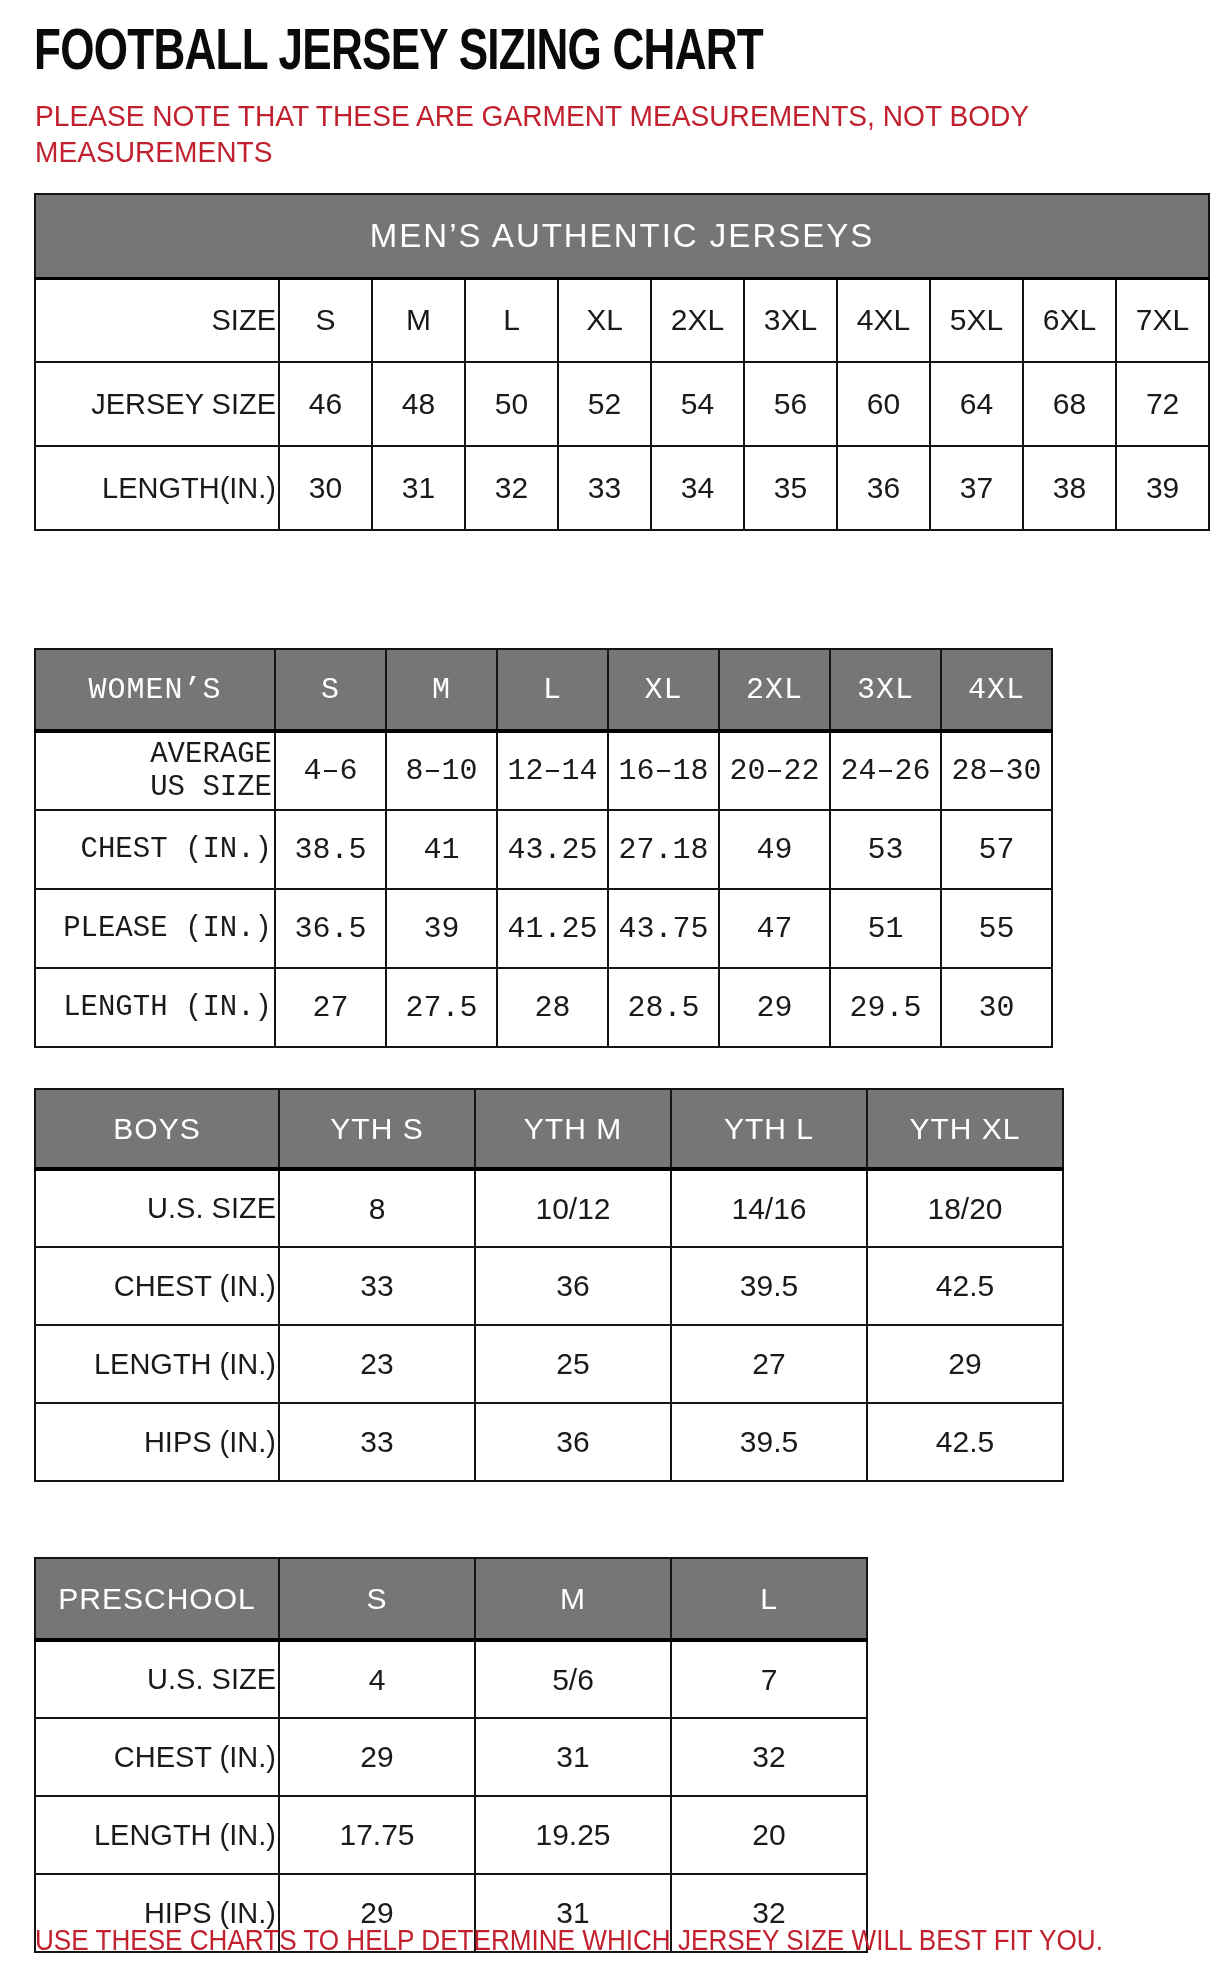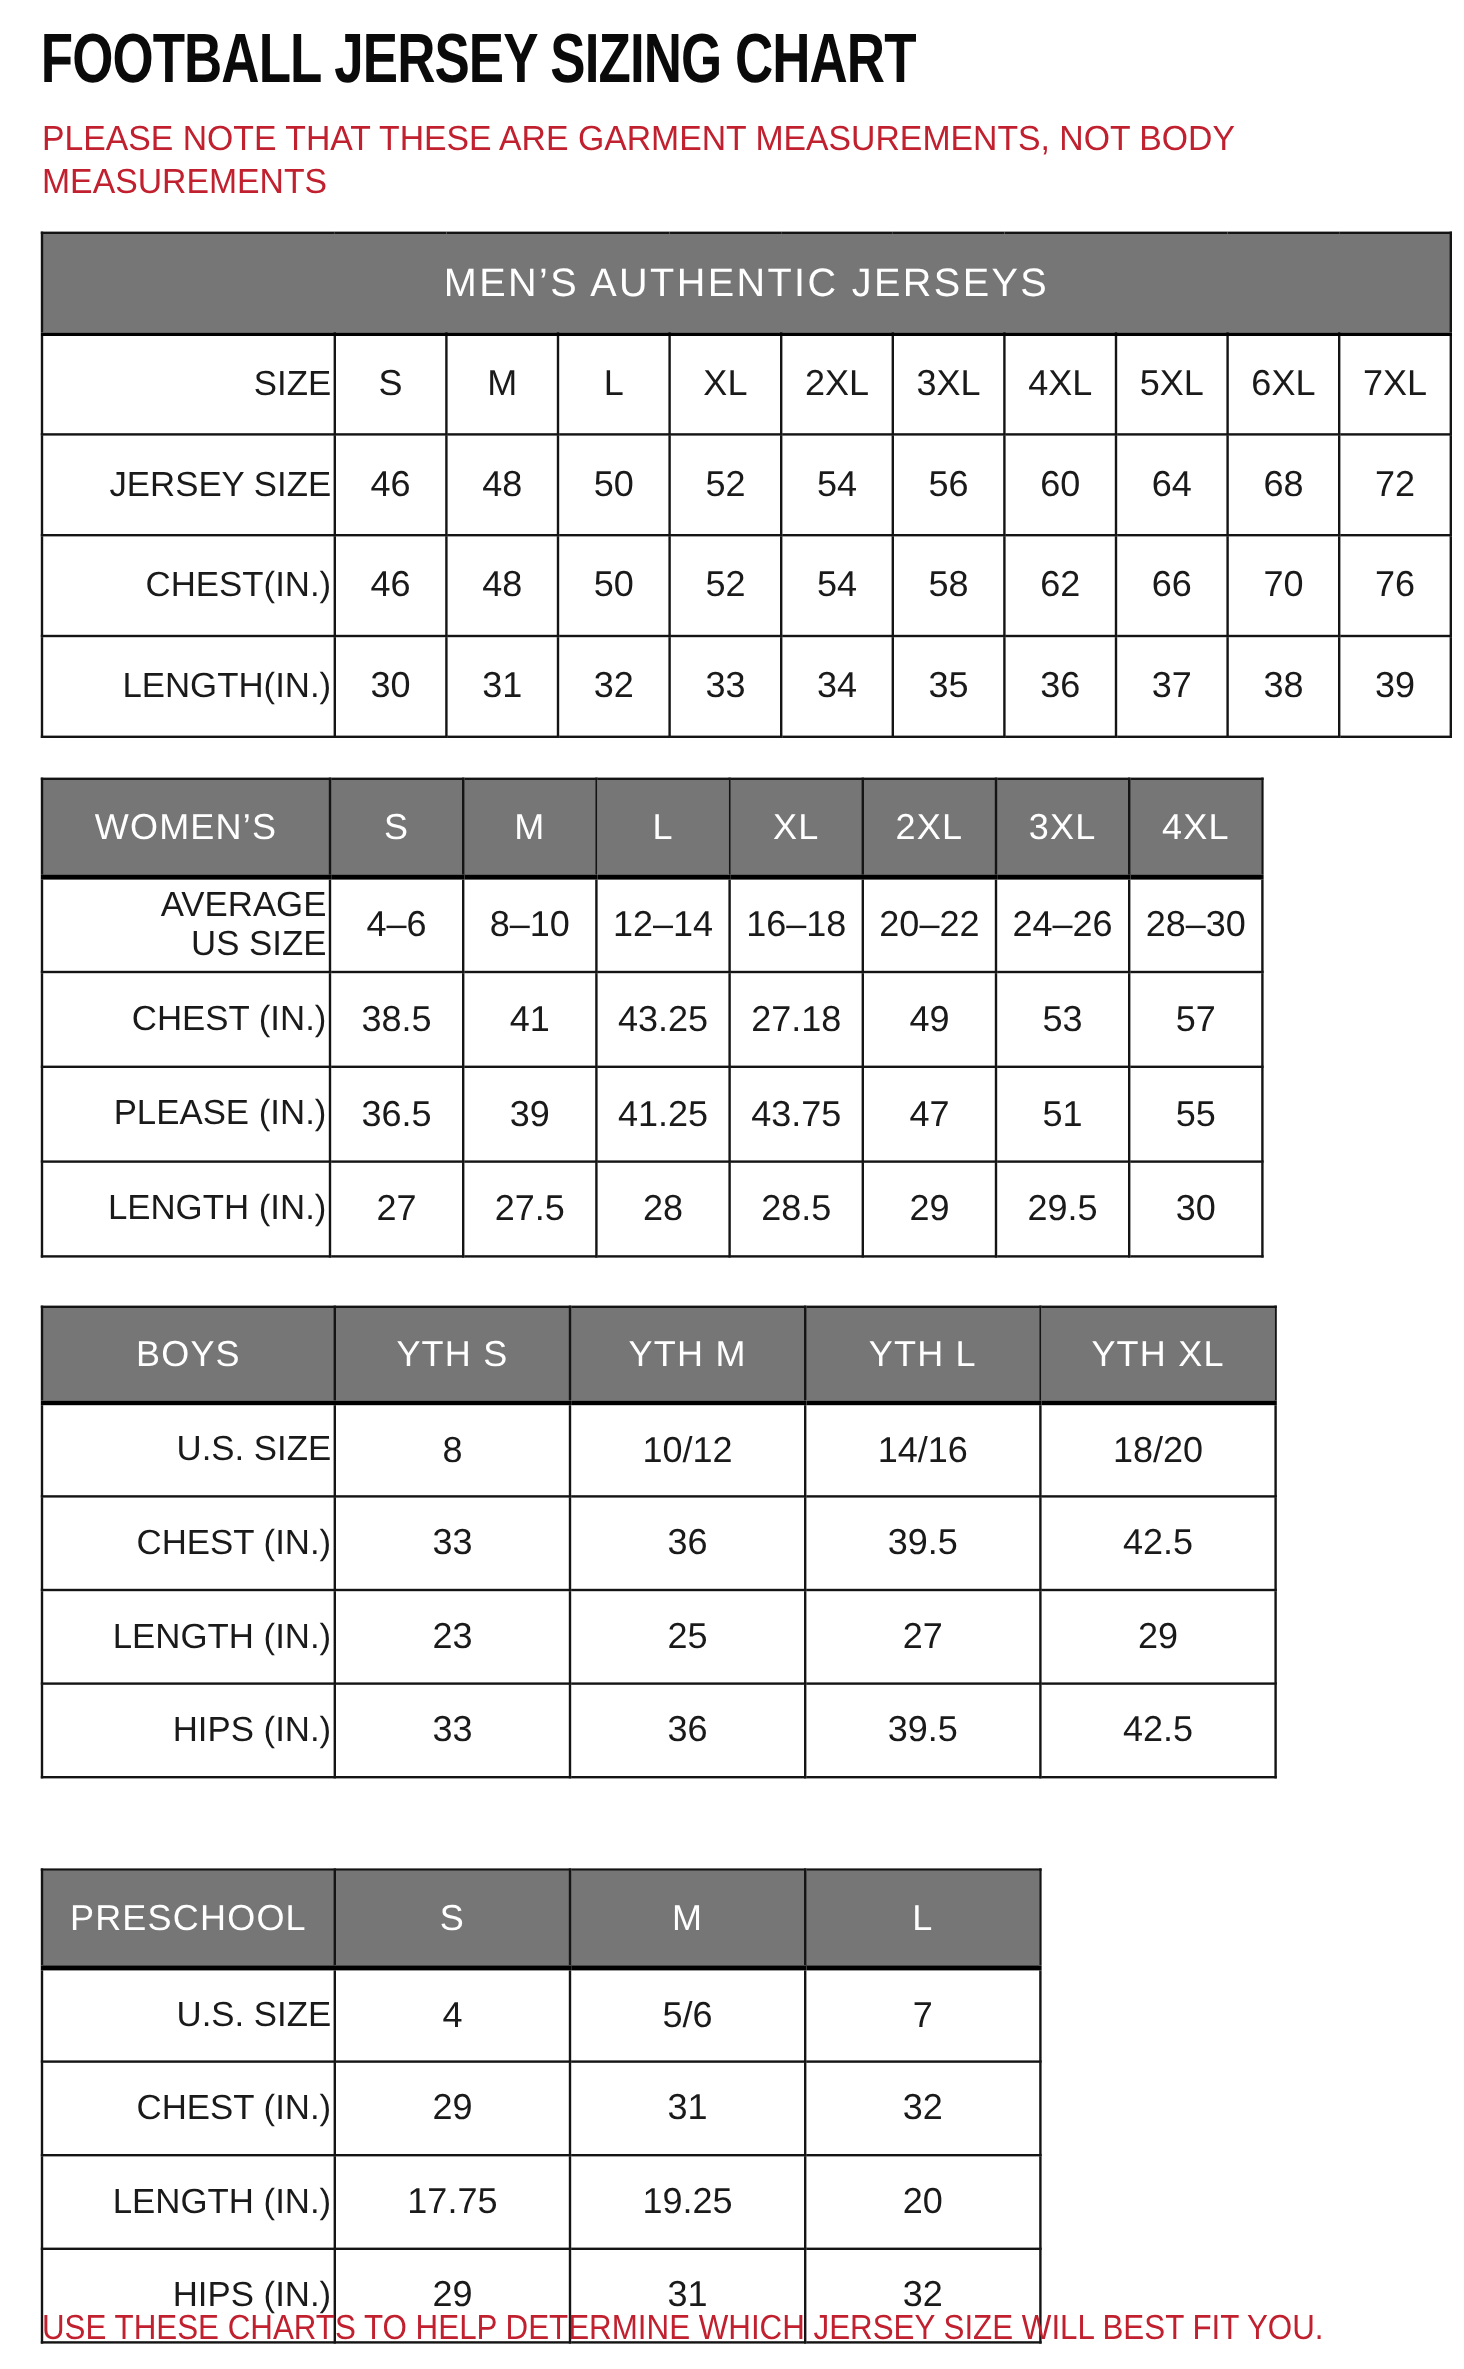--- a/index.html
+++ b/index.html
@@ -26,21 +26,21 @@
     transform:scaleX(0.90);transform-origin:left top;
   }
   .tblwrap{position:absolute;left:34px;}
   .t-mens{top:193px;}
   .t-womens{top:648px;}
   .t-boys{top:1088px;}
   .t-pre{top:1513px;margin-top:44px;}
 
   table.sz{border-collapse:collapse;table-layout:fixed;}
   .t-mens table{width:1176px;}
-  .t-womens table{width:941px;}
+  .t-womens table{width:941px;font-family:Liberation Mono, monospace;}
   .t-boys table{width:1028px;}
   .t-pre table{width:832px;}
 
   table.sz td, table.sz th{
     border:2px solid #141414;
     text-align:center;vertical-align:middle;
     font-size:30px;font-weight:normal;padding:0 2px;
     overflow:hidden;
   }
   table.sz td{background:#ffffff;color:#1a1a1a;}
@@ -108,33 +108,20 @@
           <td>50</td>
           <td>52</td>
           <td>54</td>
           <td>56</td>
           <td>60</td>
           <td>64</td>
           <td>68</td>
           <td>72</td>
         </tr>
         <tr>
-          <td class="lbl">CHEST(IN.)</td>
-          <td>46</td>
-          <td>48</td>
-          <td>50</td>
-          <td>52</td>
-          <td>54</td>
-          <td>58</td>
-          <td>62</td>
-          <td>66</td>
-          <td>70</td>
-          <td>76</td>
-        </tr>
-        <tr>
           <td class="lbl">LENGTH(IN.)</td>
           <td>30</td>
           <td>31</td>
           <td>32</td>
           <td>33</td>
           <td>34</td>
           <td>35</td>
           <td>36</td>
           <td>37</td>
           <td>38</td>

